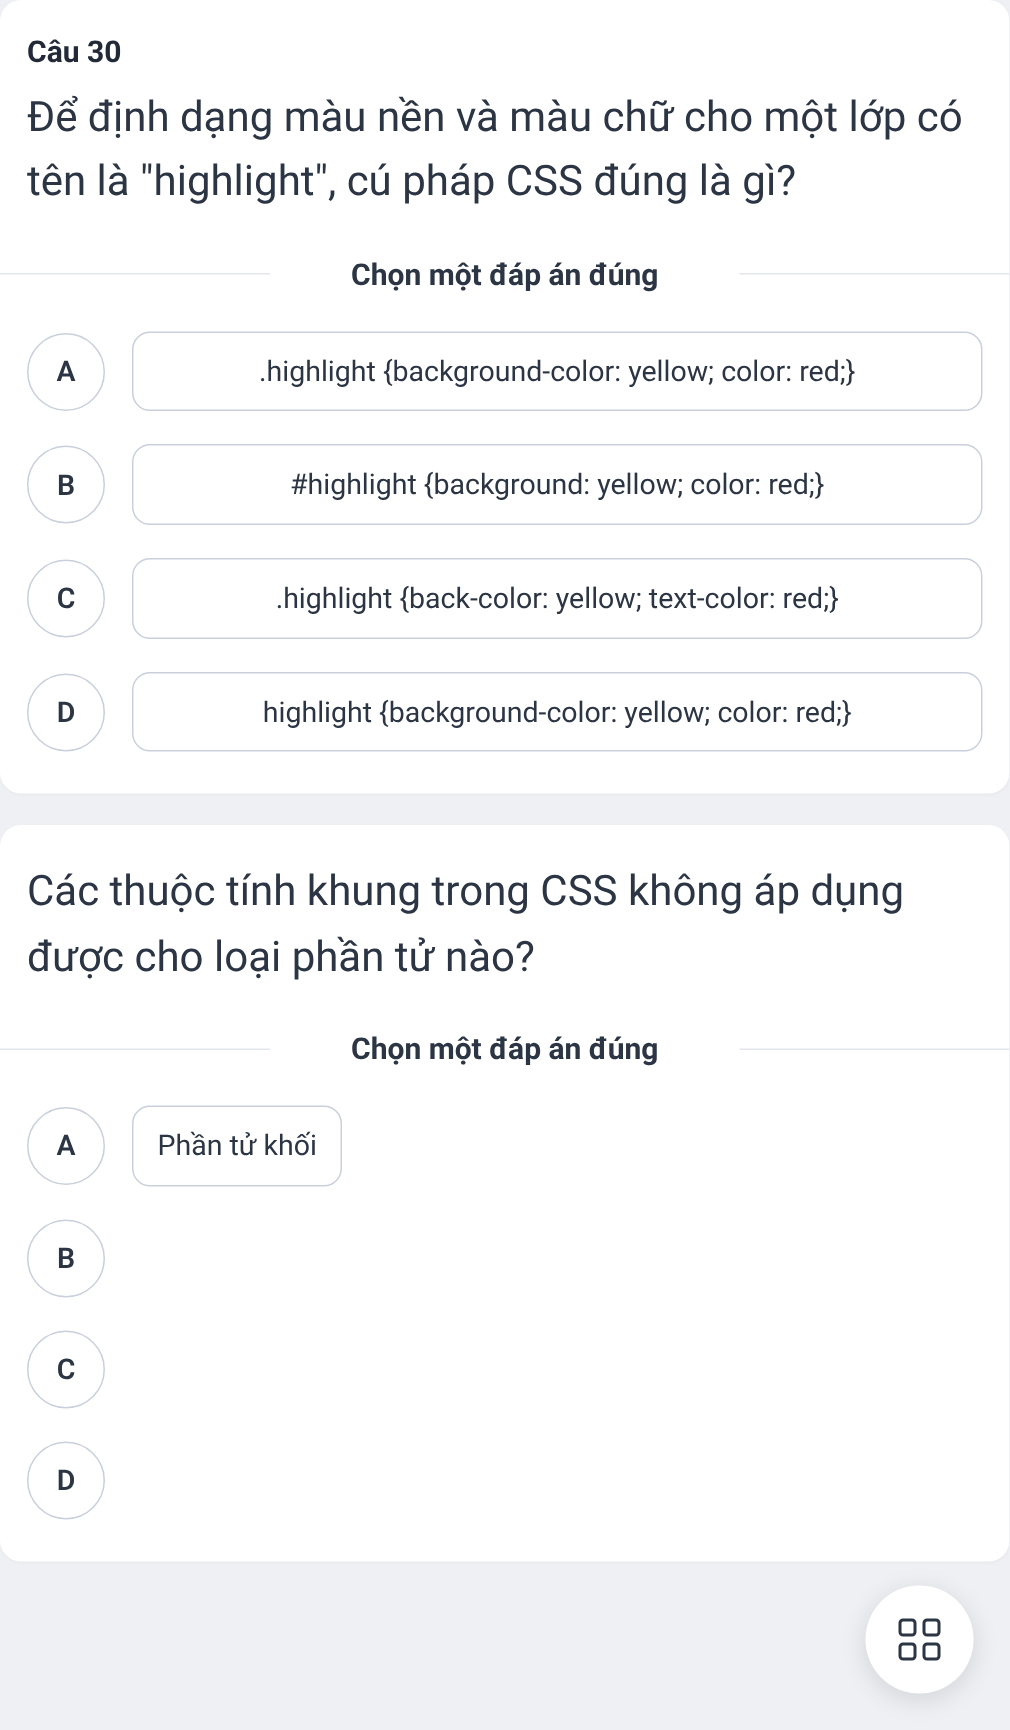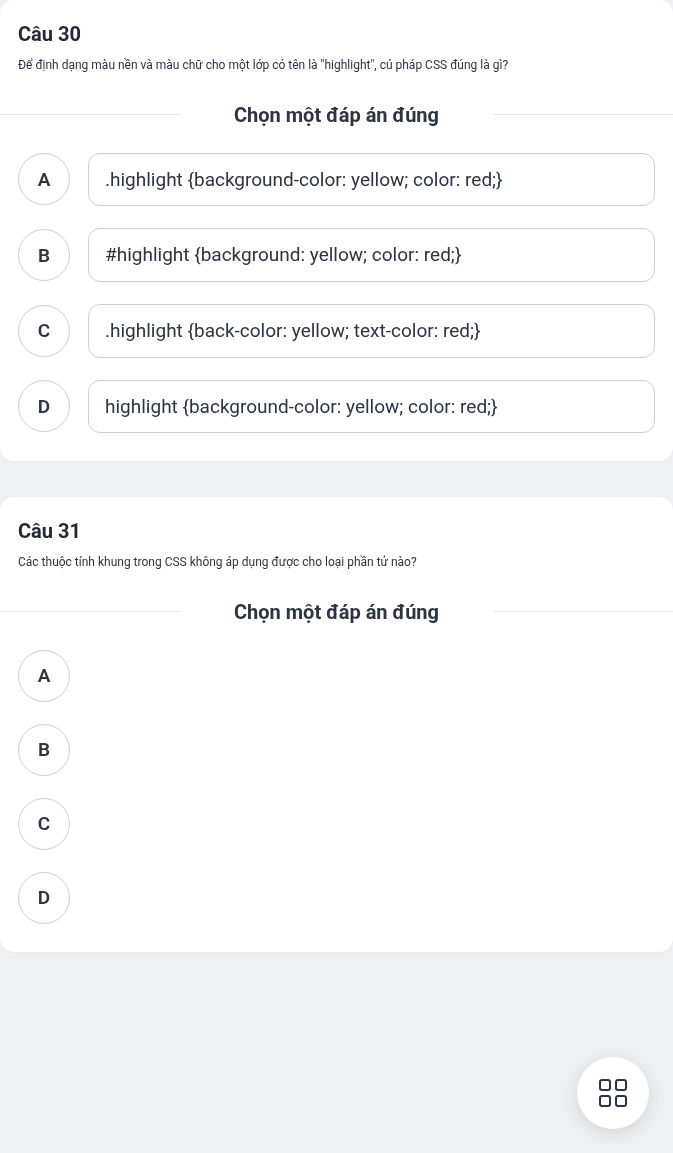--- a/index.html
+++ b/index.html
@@ -10,31 +10,31 @@
     body {
       font-family: -apple-system, BlinkMacSystemFont, 'Segoe UI', Roboto, Arial, sans-serif;
       background: #eef0f4;
       width: 673px;
       color: #2c3544;
     }
     .card {
       background: #ffffff;
       border-radius: 14px;
       padding: 22px 18px 28px 18px;
-      margin-bottom: 36px;
+      margin-bottom: 21px;
       box-shadow: 0 1px 2px rgba(0,0,0,0.03);
     }
     .q-title {
       font-size: 20px;
       font-weight: 700;
       color: #222a38;
       margin-bottom: 10px;
     }
     .q-text {
-      font-size: 12px;
+      font-size: 28px;
       line-height: 1.55;
       color: #2c3544;
       margin-bottom: 28px;
     }
     .divider-row {
       display: flex;
       align-items: center;
       margin: 0 -18px 26px -18px;
       gap: 36px;
     }
@@ -77,20 +77,21 @@
     .option-text-box {
       border: 1.5px solid #c9d0dc;
       border-radius: 12px;
       padding: 13px 16px;
       font-size: 19px;
       line-height: 1.35;
       color: #2c3544;
       background: #ffffff;
       cursor: pointer;
       display: inline-block;
+      text-align: center;
     }
     .option-text-box.full {
       flex: 1;
     }
     .fab {
       position: fixed;
       bottom: 24px;
       right: 24px;
       width: 72px;
       height: 72px;
@@ -138,30 +139,30 @@
     <div class="option-letter">C</div>
     <div class="option-text-box full">.highlight {back-color: yellow; text-color: red;}</div>
   </div>
   <div class="option-row">
     <div class="option-letter">D</div>
     <div class="option-text-box full">highlight {background-color: yellow; color: red;}</div>
   </div>
 </div>
 
 <div class="card">
-  <div class="q-title">Câu 31</div>
   <div class="q-text">Các thuộc tính khung trong CSS không áp dụng được cho loại phần tử nào?</div>
   <div class="divider-row">
     <div class="divider-line"></div>
     <div class="divider-label">Chọn một đáp án đúng</div>
     <div class="divider-line"></div>
   </div>
 
   <div class="option-row">
     <div class="option-letter">A</div>
+    <div class="option-text-box">Phần tử khối</div>
   </div>
   <div class="option-row">
     <div class="option-letter">B</div>
   </div>
   <div class="option-row">
     <div class="option-letter">C</div>
   </div>
   <div class="option-row">
     <div class="option-letter">D</div>
   </div>

